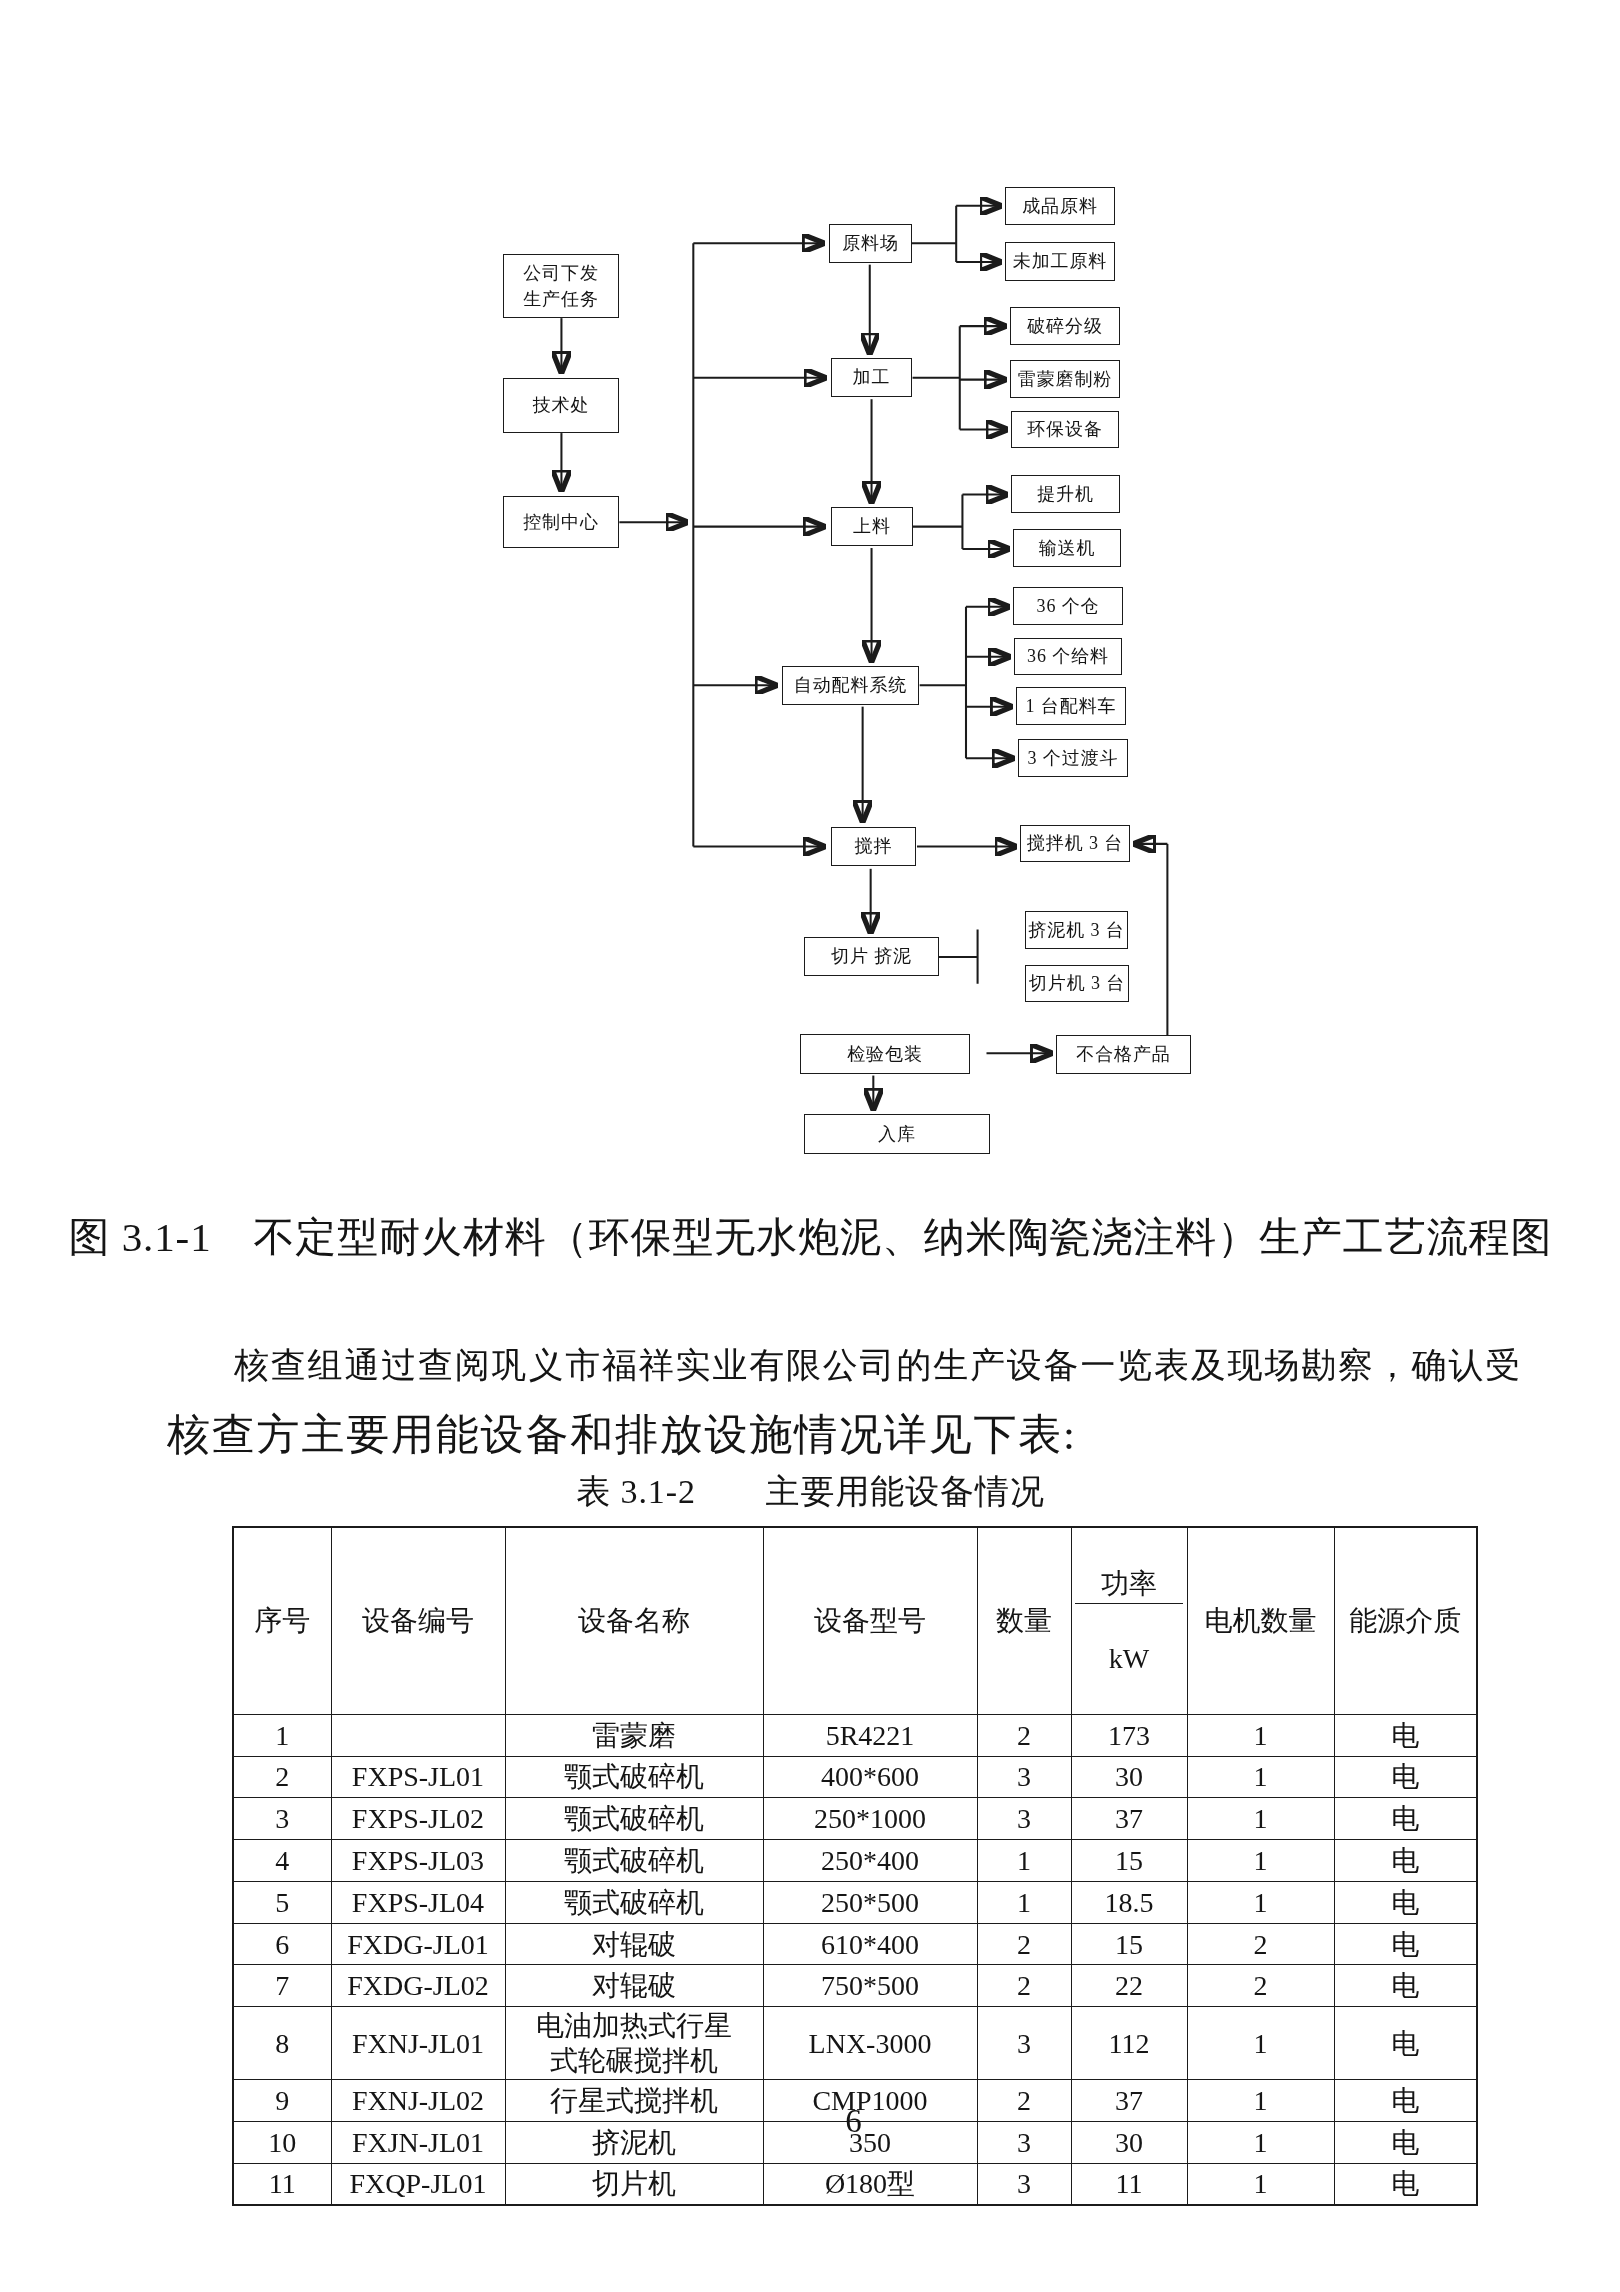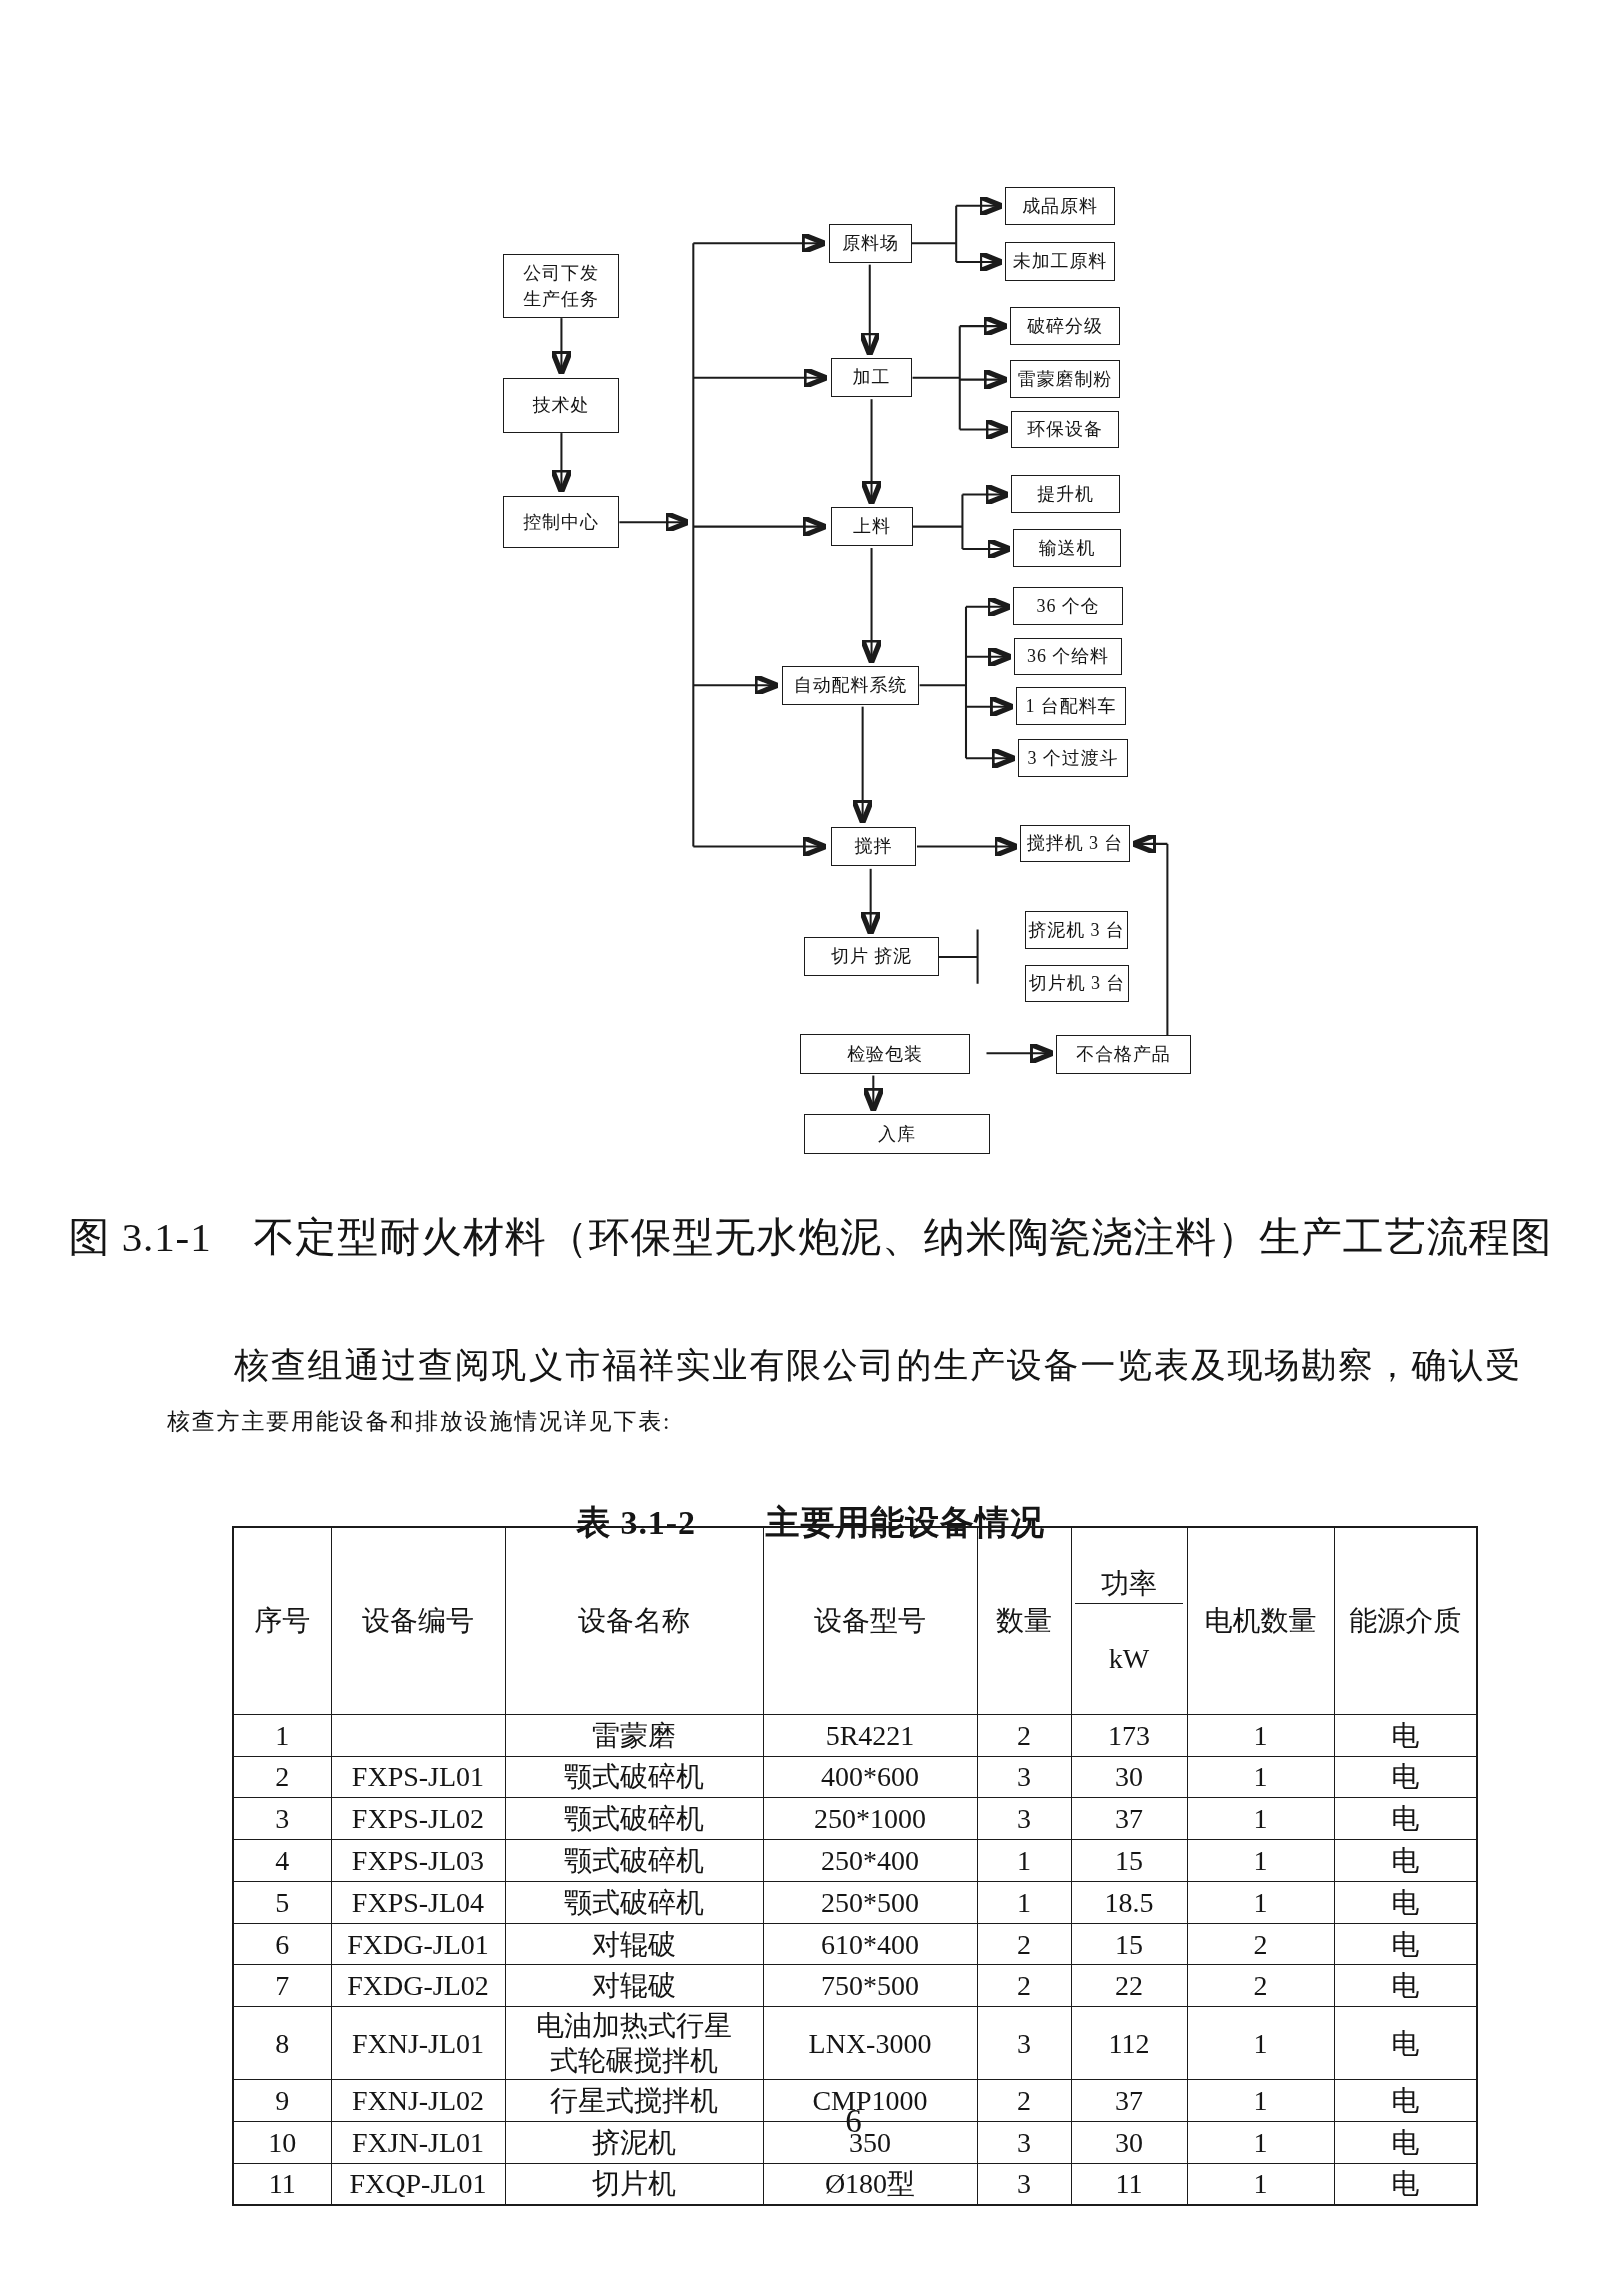--- a/index.html
+++ b/index.html
@@ -22,24 +22,24 @@
   }
   
   .figure-caption{
     position:absolute;left:0;top:1210px;width:100%;text-align:center;
     font-size:41px;font-weight:400;letter-spacing:0.9px;
   }
   .section-heading{
     position:absolute;left:167px;top:1280px;font-size:35px;letter-spacing:0.9px;
   }
   .para-line-1{position:absolute;left:234px;top:1342px;font-size:35px;letter-spacing:1.8px;}
-  .para-line-2{position:absolute;left:167px;top:1406px;font-size:23px;letter-spacing:1.8px;}
+  .para-line-2{position:absolute;left:167px;top:1406px;font-size:43px;letter-spacing:1.8px;}
   .table-title{
     position:absolute;left:0;top:1469px;width:100%;text-align:center;
-    font-size:34px;font-weight:700;letter-spacing:0.9px;margin-top:31px;
+    font-size:34px;font-weight:400;letter-spacing:0.9px;
   }
   
   table.equip{
     position:absolute;left:232px;top:1526px;width:1243px;
     border-collapse:collapse;table-layout:fixed;
     font-size:28px;text-align:center;color:#151515;
     border:2.7px solid #1b1b1b;
   }
   table.equip th,table.equip td{
     border:1.8px solid #1b1b1b;padding:0.9px 3.6px;

